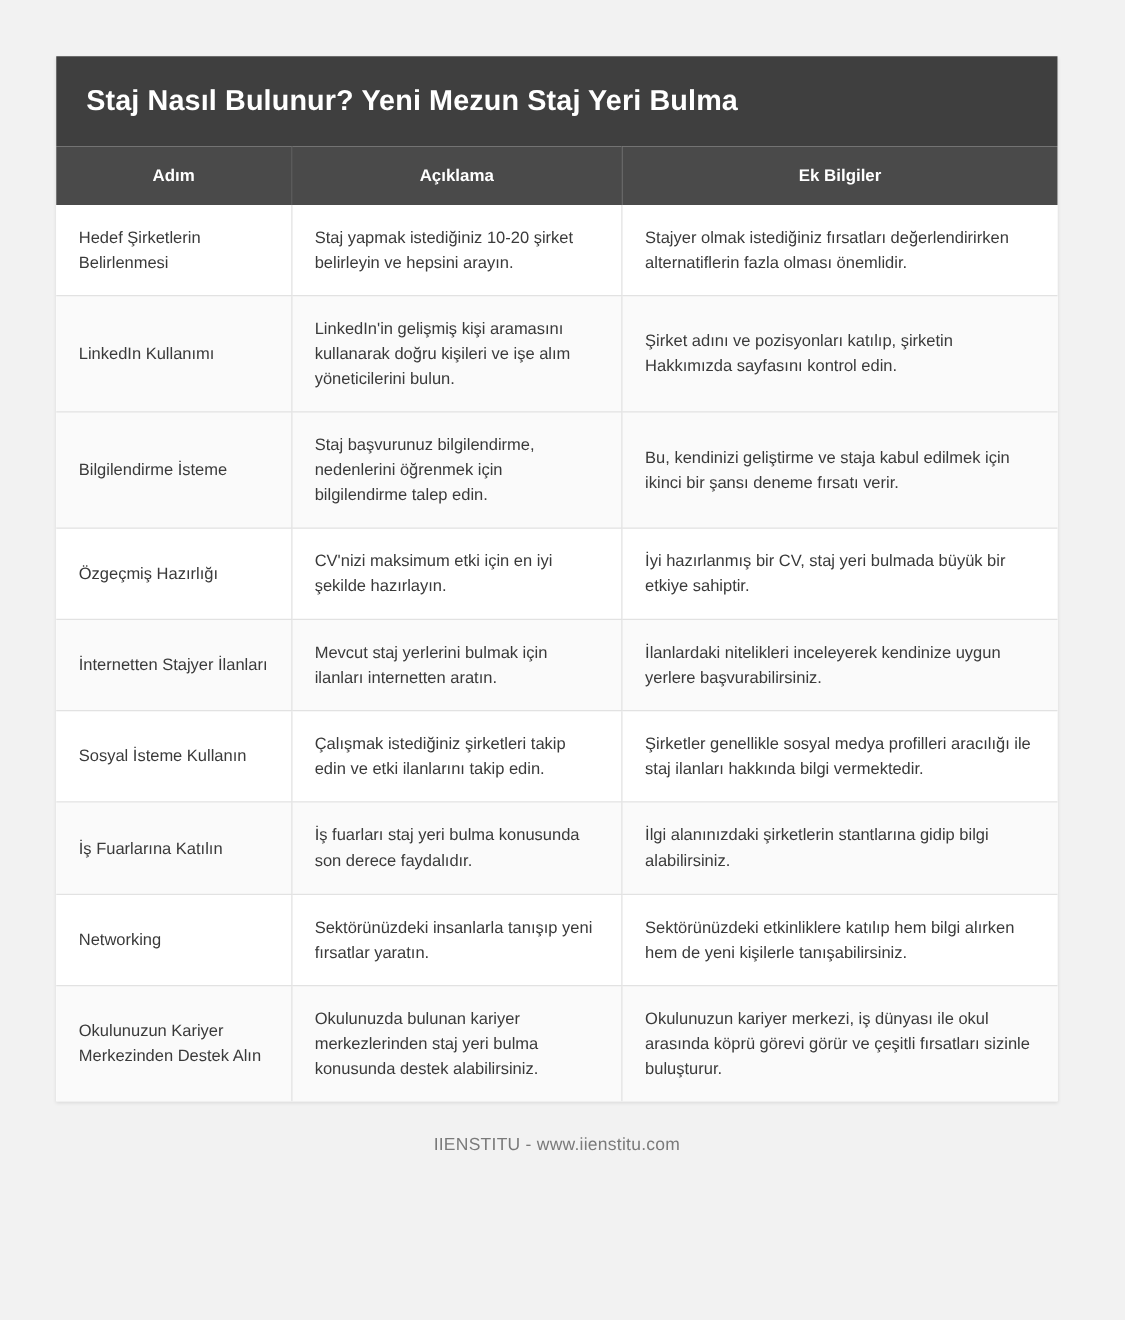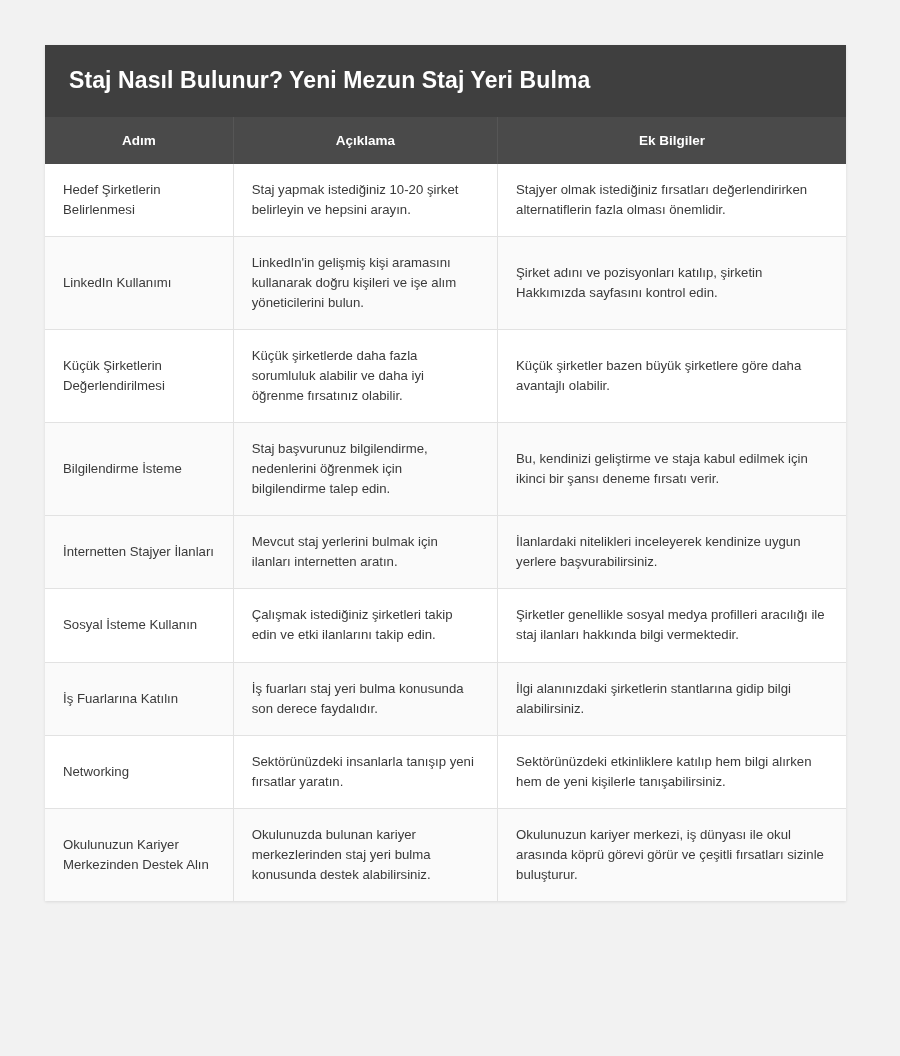--- a/index.html
+++ b/index.html
@@ -114,29 +114,29 @@
         <tr>
           <td>Hedef Şirketlerin Belirlenmesi</td>
           <td>Staj yapmak istediğiniz 10-20 şirket belirleyin ve hepsini arayın.</td>
           <td>Stajyer olmak istediğiniz fırsatları değerlendirirken alternatiflerin fazla olması önemlidir.</td>
         </tr>
         <tr class="alt">
           <td>LinkedIn Kullanımı</td>
           <td>LinkedIn'in gelişmiş kişi aramasını kullanarak doğru kişileri ve işe alım yöneticilerini bulun.</td>
           <td>Şirket adını ve pozisyonları katılıp, şirketin Hakkımızda sayfasını kontrol edin.</td>
         </tr>
-        <tr>
-          <td>Küçük Şirketlerin Değerlendirilmesi</td>
-          <td>Küçük şirketlerde daha fazla sorumluluk alabilir ve daha iyi öğrenme fırsatınız olabilir.</td>
-          <td>Küçük şirketler bazen büyük şirketlere göre daha avantajlı olabilir.</td>
-        </tr>
         <tr class="alt">
           <td>Bilgilendirme İsteme</td>
           <td>Staj başvurunuz bilgilendirme, nedenlerini öğrenmek için bilgilendirme talep edin.</td>
           <td>Bu, kendinizi geliştirme ve staja kabul edilmek için ikinci bir şansı deneme fırsatı verir.</td>
+        </tr>
+        <tr>
+          <td>Özgeçmiş Hazırlığı</td>
+          <td>CV'nizi maksimum etki için en iyi şekilde hazırlayın.</td>
+          <td>İyi hazırlanmış bir CV, staj yeri bulmada büyük bir etkiye sahiptir.</td>
         </tr>
         <tr class="alt">
           <td>İnternetten Stajyer İlanları</td>
           <td>Mevcut staj yerlerini bulmak için ilanları internetten aratın.</td>
           <td>İlanlardaki nitelikleri inceleyerek kendinize uygun yerlere başvurabilirsiniz.</td>
         </tr>
         <tr>
           <td>Sosyal İsteme Kullanın</td>
           <td>Çalışmak istediğiniz şirketleri takip edin ve etki ilanlarını takip edin.</td>
           <td>Şirketler genellikle sosyal medya profilleri aracılığı ile staj ilanları hakkında bilgi vermektedir.</td>
@@ -152,13 +152,14 @@
           <td>Sektörünüzdeki etkinliklere katılıp hem bilgi alırken hem de yeni kişilerle tanışabilirsiniz.</td>
         </tr>
         <tr class="alt">
           <td>Okulunuzun Kariyer Merkezinden Destek Alın</td>
           <td>Okulunuzda bulunan kariyer merkezlerinden staj yeri bulma konusunda destek alabilirsiniz.</td>
           <td>Okulunuzun kariyer merkezi, iş dünyası ile okul arasında köprü görevi görür ve çeşitli fırsatları sizinle buluşturur.</td>
         </tr>
       </tbody>
     </table>
   </div>
+  <div class="footer">IIENSTITU - www.iienstitu.com</div>
 </div>
 
 </body></html>

